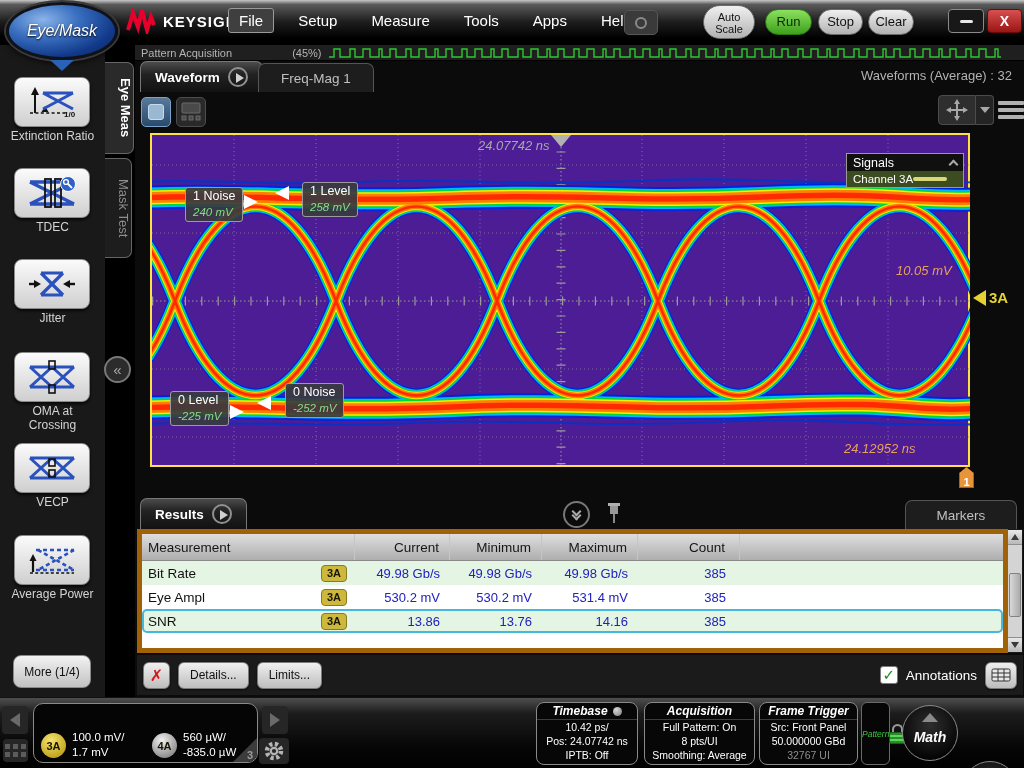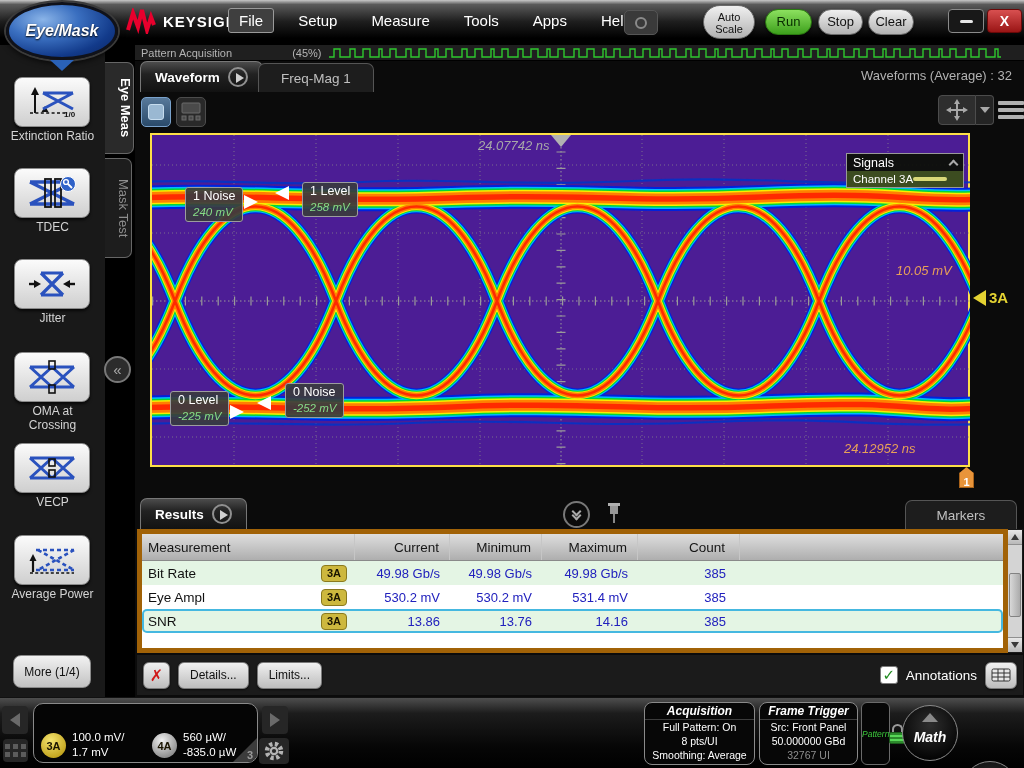--- a/index.html
+++ b/index.html
@@ -7,21 +7,21 @@
   #app{position:relative;width:1024px;height:768px;background:#000;overflow:hidden;}
   .abs{position:absolute;}
   
   #topbar{left:0;top:0;width:1024px;height:45px;background:linear-gradient(180deg,#c8c8c8 0%,#5a5a5a 10%,#1e1e1e 48%,#000 85%);}
   .menuitem{color:#fff;font-size:15px;padding:3px 10px;cursor:default;}
   .menubox{border:1px solid #9a9a9a;border-radius:3px;background:#3f3f3f;}
   .pill{border-radius:14px;border:1px solid #6a6a6a;background:linear-gradient(180deg,#f0f0f0,#b2b2b2);color:#111;text-align:center;box-shadow:0 1px 2px rgba(0,0,0,.6);}
   .pill.green{background:linear-gradient(180deg,#8ce05f,#3da01c);border-color:#2a7a10;color:#082c00;}
   
   #logo{left:6px;top:2px;width:112px;height:58px;border-radius:50%;background:radial-gradient(ellipse at 32% 28%,#8ab4e8 0%,#3a6fc0 35%,#123a8a 70%,#0a2460 100%);border:3px solid #10121a;box-shadow:0 0 0 2px #3a3a3a,0 3px 6px rgba(0,0,0,.8);z-index:60;display:flex;align-items:center;justify-content:center;}
-  #logo span{color:#fff;font-size:16px;font-weight:bold;font-style:italic;text-shadow:0 1px 2px #000;}
+  #logo span{color:#fff;font-size:16px;font-weight:normal;font-style:italic;text-shadow:0 1px 2px #000;}
   #logochev{left:50px;top:60px;width:0;height:0;border-left:12px solid transparent;border-right:12px solid transparent;border-top:11px solid #2a62b8;z-index:60;}
   
   #patstrip{left:135px;top:45px;width:889px;height:16px;background:#1f1f1f;border-bottom:1px solid #000;display:flex;align-items:center;color:#b4b4b4;font-size:11px;}
   
   #sidebar{left:0;top:45px;width:105px;height:652px;background:#191919;}
   .toolbtn{left:14px;width:76px;height:50px;border-radius:8px;background:linear-gradient(180deg,#fbfbfb,#cfcfcf);border:1px solid #8a8a8a;box-shadow:0 2px 3px rgba(0,0,0,.7);display:flex;align-items:center;justify-content:center;}
   .toollabel{left:0;width:105px;text-align:center;color:#d4d4d4;font-size:12px;line-height:14px;}
   .vtab{writing-mode:vertical-rl;text-orientation:mixed;text-align:center;border:1px solid #666;border-left:none;border-radius:0 7px 7px 0;}
   #morebtn{left:13px;top:655px;width:78px;height:33px;border-radius:8px;background:linear-gradient(180deg,#f2f2f2,#c2c2c2);border:1px solid #8a8a8a;color:#111;font-size:12px;display:flex;align-items:center;justify-content:center;}
   .collapsebtn{left:104px;top:356px;width:27px;height:27px;border-radius:50%;background:#2c2c2c;border:2px solid #787878;color:#aaa;font-size:15px;line-height:23px;text-align:center;}
@@ -430,20 +430,29 @@
     <div class="abs" style="left:262px;top:8px;width:26px;height:28px;background:#262626;border-radius:4px;display:flex;align-items:center;justify-content:center;">
       <span style="width:0;height:0;border-top:7px solid transparent;border-bottom:7px solid transparent;border-left:10px solid #6a6a6a;"></span>
     </div>
     <div class="abs" style="left:259px;top:40px;width:30px;height:26px;background:#262626;border-radius:4px;display:flex;align-items:center;justify-content:center;">
       <svg width="22" height="22" viewBox="0 0 22 22">
         <circle cx="11" cy="11" r="7" fill="none" stroke="#b4b4b4" stroke-width="4.5" stroke-dasharray="3.2 2.4"></circle>
         <circle cx="11" cy="11" r="3.2" fill="none" stroke="#b4b4b4" stroke-width="2.2"></circle>
       </svg>
     </div>
 
+    <div class="abs panel" style="left:536px;top:4px;width:102px;height:63px;">
+      <div class="ti">
+          <span>Timebase</span>
+          <span style="width:9px;height:9px;border-radius:50%;background:radial-gradient(circle at 35% 30%,#d8d8d8,#7a7a7a);"></span>
+        </div>
+      <div class="ln">10.42 ps/</div>
+      <div class="ln">Pos: 24.07742 ns</div>
+      <div class="ln">IPTB: Off</div>
+    </div>
     <div class="abs panel" style="left:644px;top:4px;width:111px;height:63px;">
       <div class="ti">
           <span>Acquisition</span>
         </div>
       <div class="ln">Full Pattern: On</div>
       <div class="ln">8 pts/UI</div>
       <div class="ln">Smoothing: Average</div>
     </div>
     <div class="abs panel" style="left:759px;top:4px;width:99px;height:63px;">
       <div class="ti">

